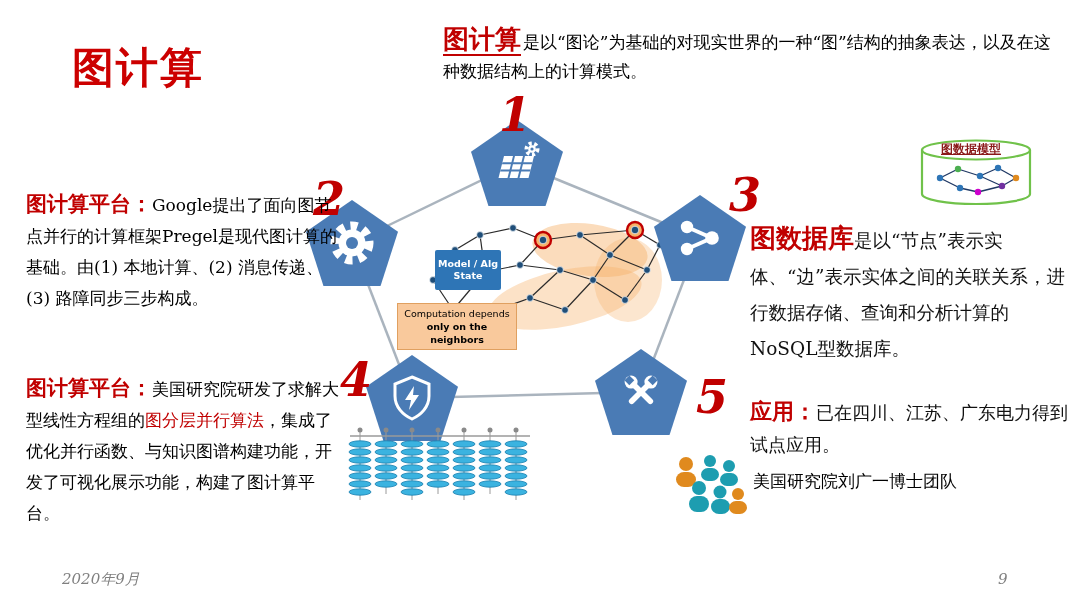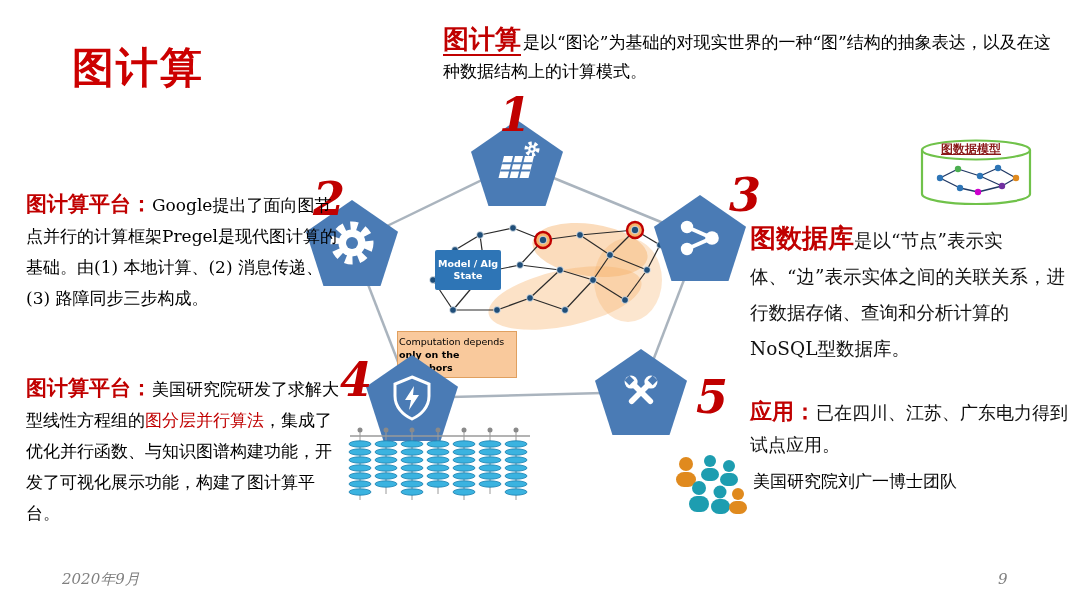--- a/index.html
+++ b/index.html
@@ -20,21 +20,21 @@
   .appblock{left:750px;top:395px;width:326px;font-size:18px;line-height:32px;}
   .team{left:753px;top:470px;font-size:17px;color:#000;}
   .num{font-family:"DejaVu Serif",serif;font-style:italic;font-weight:700;font-size:46px;color:#c00000;}
   .pent{width:92px;height:86px;background:#4a7bb5;
         clip-path:polygon(50% 0%,100% 37%,81% 100%,19% 100%,0% 37%);
         display:flex;align-items:center;justify-content:center;}
   .model-box{left:399px;top:250px;width:64px;height:38px;background:#2e75b6;color:#fff;
              font-family:"DejaVu Sans","Liberation Sans",sans-serif;font-size:9.5px;font-weight:700;
              display:flex;align-items:center;justify-content:center;text-align:center;border-radius:2px;line-height:12px;padding:1px;margin-left:36px;}
   .comp-box{left:397px;top:303px;width:116px;background:#f9c99c;border:1px solid #e0a060;color:#000;
-            font-family:"DejaVu Sans","Liberation Sans",sans-serif;font-size:9.5px;text-align:left;line-height:13px;padding:3px 1px;margin-top:28px;}
+            font-family:"DejaVu Sans","Liberation Sans",sans-serif;font-size:9.5px;text-align:center;line-height:13px;padding:3px 1px;}
   .comp-box .b2{font-weight:700;}
   .caption{left:336px;top:510px;font-size:15px;font-weight:700;color:#c00000;}
   .dm-label{left:941px;top:141px;font-size:12px;font-weight:700;color:#8b1a1a;text-decoration:underline;}
   .footer{top:570px;font-size:15px;color:#808080;font-style:italic;}
   .f-date{left:62px;}
   .f-org{left:0;width:1080px;text-align:center;}
   .f-page{left:998px;}
 </style>
 </head>
 <body>

